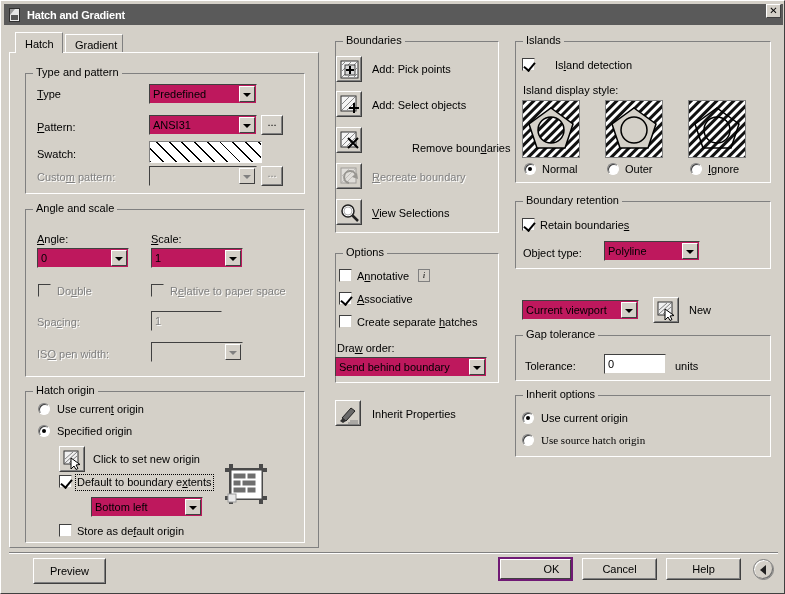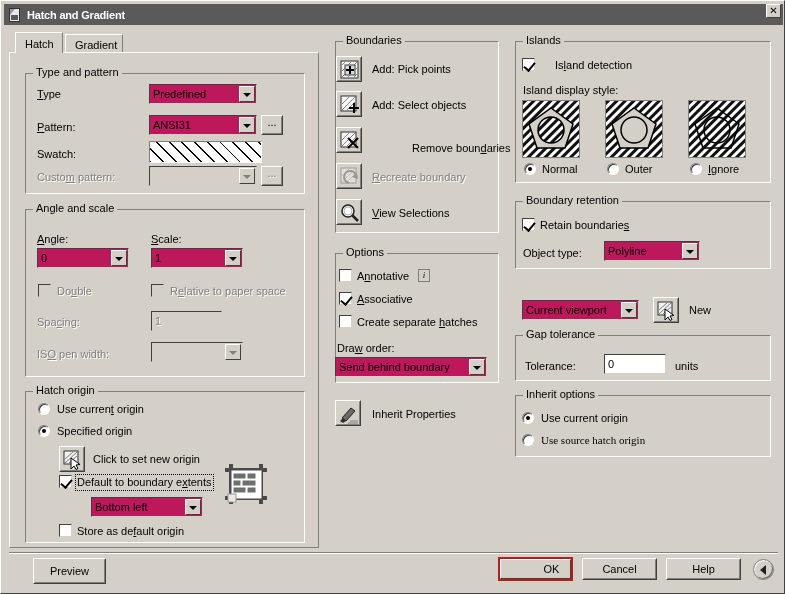--- a/index.html
+++ b/index.html
@@ -163,21 +163,21 @@
     border-right-color: #404040; border-bottom-color: #404040;
     font-size: 11px; text-align: center;
     display: flex; align-items: center; justify-content: center;
   }
   .btn .bin {
     position: absolute; left: 0; top: 0; right: 0; bottom: 0;
     border: 1px solid #d4d0c8;
     border-right-color: #808080; border-bottom-color: #808080;
     pointer-events: none;
   }
-  .btn.def { border: 2px solid #b91c1c; padding-left: 32px; }
+  .btn.def { border: 2px solid #701a75; padding-left: 32px; }
   .btn.def .bin2 {
     position: absolute; left: 0; top: 0; right: 0; bottom: 0;
     border: 1px solid #ffffff;
     border-right-color: #404040; border-bottom-color: #404040;
   }
 
   .chk { position: absolute; width: 13px; height: 13px;
     background: #ffffff;
     border: 1px solid #808080;
     border-right-color: #ffffff; border-bottom-color: #ffffff; }

